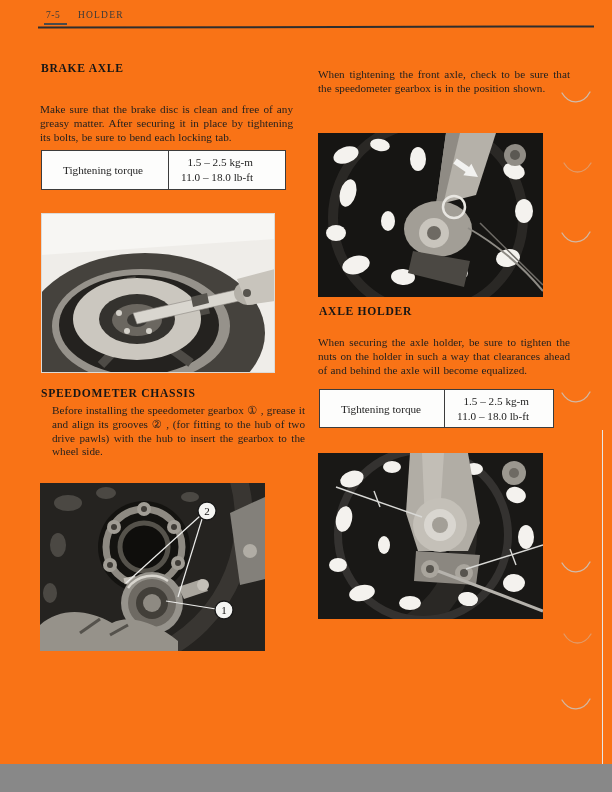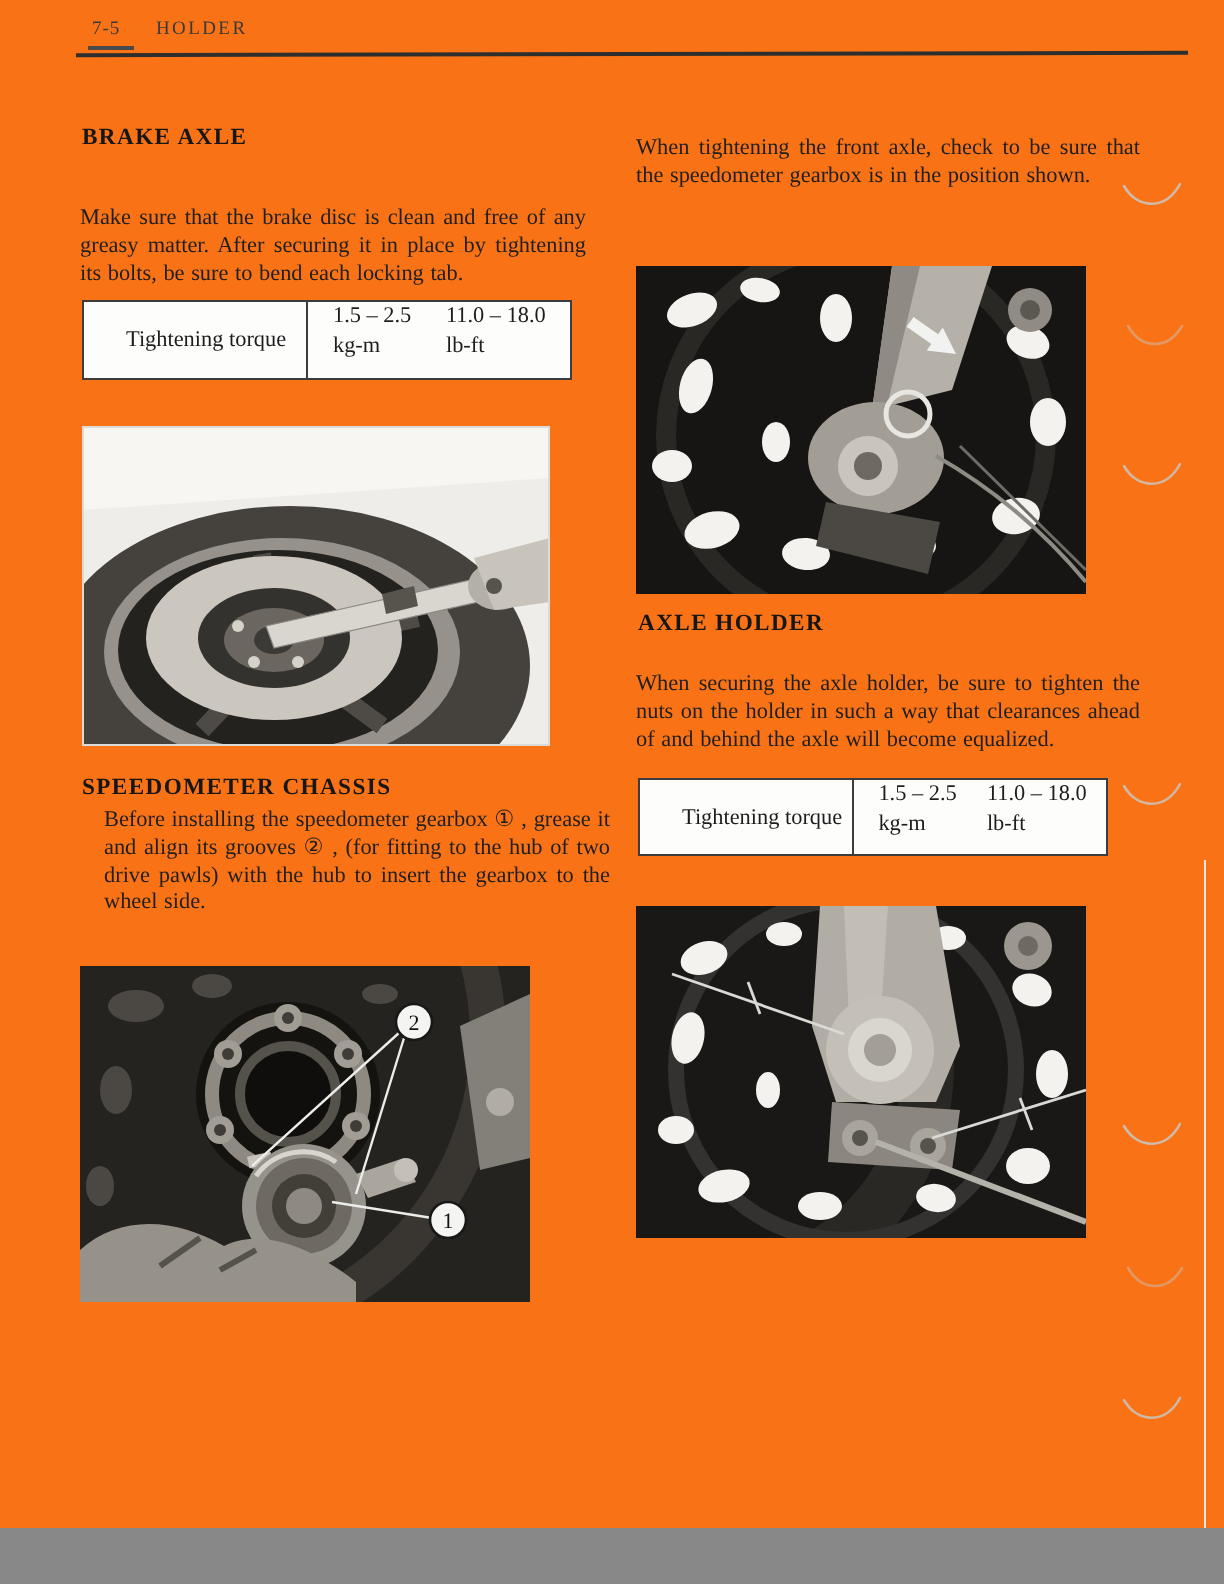--- a/index.html
+++ b/index.html
@@ -12,21 +12,21 @@
   .hdr-num{position:absolute;left:46px;top:10px;font-size:9.5px;letter-spacing:.5px;color:#3a3a3a;}
   .hdr-title{position:absolute;left:78px;top:10px;font-size:9.5px;letter-spacing:1.2px;color:#3a3a3a;}
   .hdr-underline{position:absolute;left:44px;top:23px;width:23px;height:1.5px;background:#4a4a4a;}
   .hdr-rule{position:absolute;left:38px;top:26px;width:556px;height:2.2px;background:#2e2e2e;transform:rotate(-.12deg);}
   
   .sec-h{position:absolute;font-size:11.6px;font-weight:bold;letter-spacing:.7px;color:#161616;white-space:nowrap;}
   .body-p{position:absolute;font-size:11.2px;line-height:13.8px;text-align:justify;color:#1f1f1f;word-spacing:.5px;}
   
   .ttable{position:absolute;border:1.6px solid #3c3c3c;display:flex;background:#fdfdfc;}
   .ttable .lab{display:flex;align-items:center;padding-left:21px;font-size:11.2px;border-right:1.6px solid #3c3c3c;box-sizing:border-box;}
-  .ttable .vals{display:flex;flex-direction:row;justify-content:center;padding-left:12px;font-size:11.2px;line-height:15px;}
+  .ttable .vals{display:flex;flex-direction:column;justify-content:center;padding-left:12px;font-size:11.2px;line-height:15px;text-align:right;}
   
   .photo{position:absolute;display:block;}
   
   .edge-strip{position:absolute;right:0;top:0;width:56px;height:792px;pointer-events:none;}
   .edge-line{position:absolute;left:602px;top:430px;width:1px;height:362px;background:#e6e6e4;}
   .bottom-mark{position:absolute;left:297px;top:784px;width:28px;height:6px;background:#161616;border-radius:2px;transform:rotate(-1deg);}
 </style>
 </head>
 <body>
 

